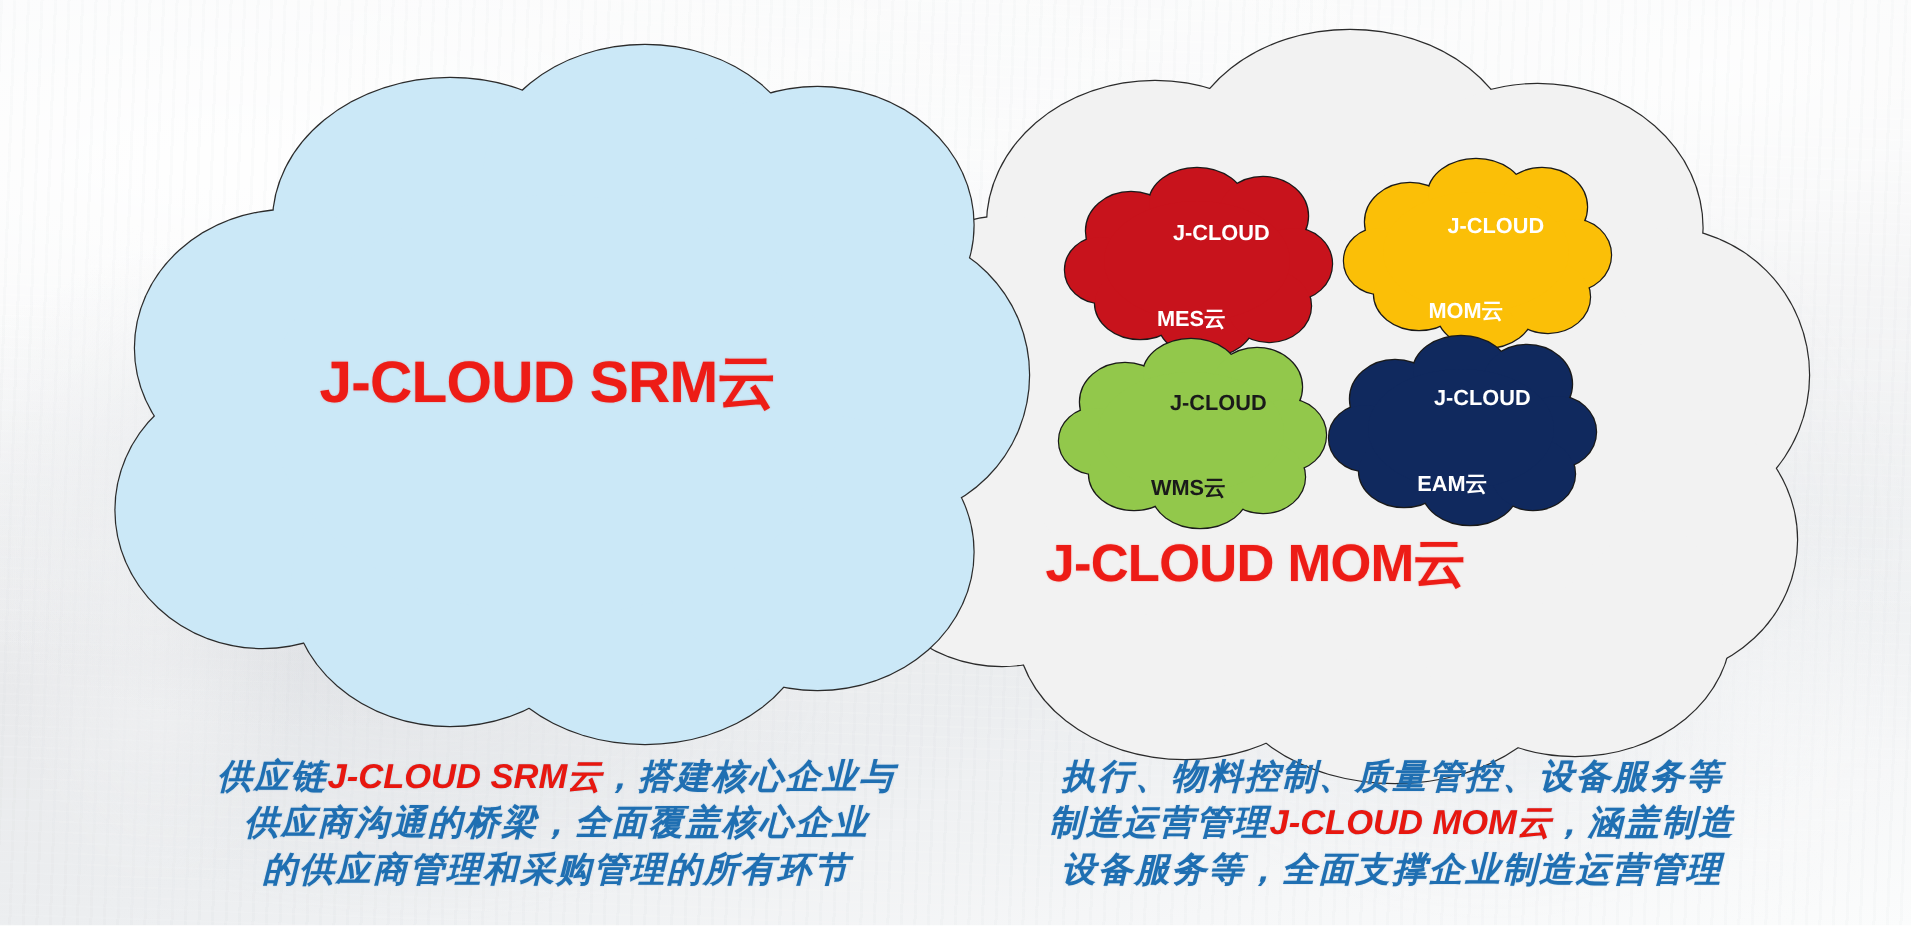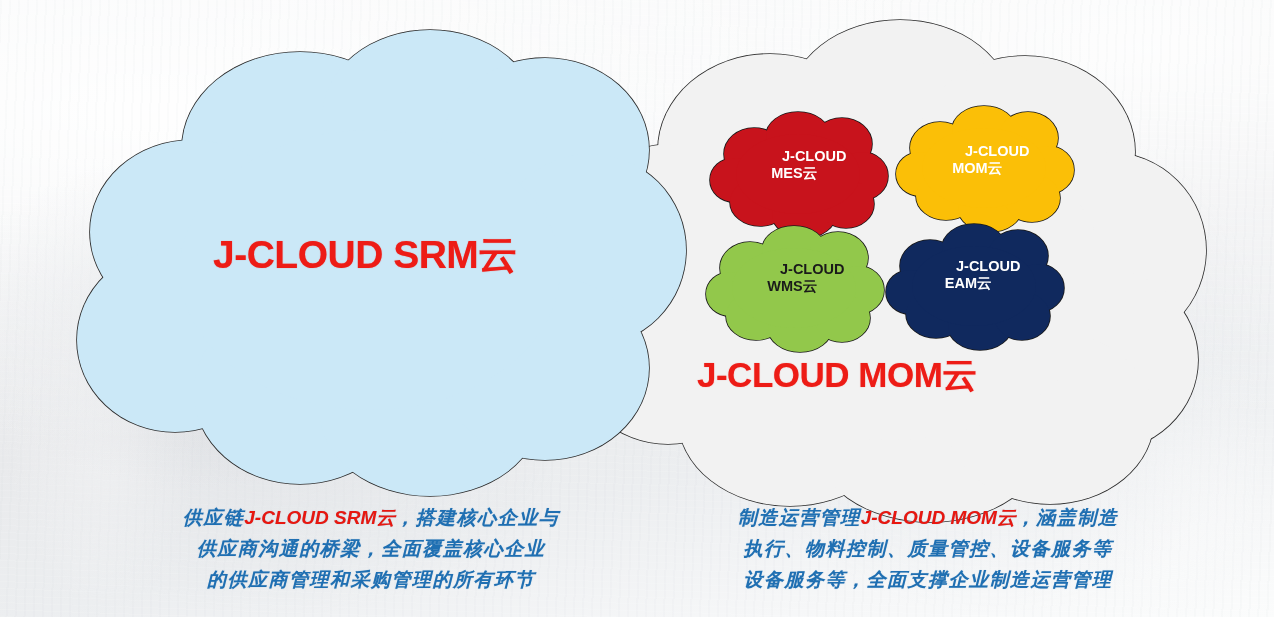--- a/index.html
+++ b/index.html
@@ -48,36 +48,36 @@
   .mini-label{
     position:absolute;
     text-align:center;
     font-weight:bold;
     font-size:14.5px;
     line-height:17px;
     white-space:nowrap;
     letter-spacing:0px;
   }
   .mini-label .l1{display:block;margin-left:40px;}
-  .mini-label .l2{display:block;}
+  .mini-label .l2{display:block;margin-top:40px;}
   .on-dark{color:#ffffff;}
   .on-light{color:#1a1a1a;}
 
   #label-mes{ left:742px; top:148px; }
   #label-wms{ left:925px; top:143px; }
   #label-qms{ left:740px; top:261px; }
   #label-eam{ left:916px; top:258px; }
 
   .caption{
     position:absolute;
     color:#1F6FB2;
     font-family:"Liberation Serif","DejaVu Serif",serif;
     font-style:italic;
     font-weight:bold;
-    font-size:19px;
+    font-size:23px;
     line-height:31px;
     text-align:center;
     letter-spacing:1.5px;
     text-shadow:0 0 1px rgba(31,111,178,.35);
   }
   .caption .em{ color:#E8170F; font-family:"Liberation Sans","DejaVu Sans",sans-serif;
                 font-style:italic;font-weight:bold;letter-spacing:0px; }
   #caption-left{ left:104px; top:502px; width:534px; }
   #caption-right{ left:648px; top:502px; width:560px; }
   .cap-line{display:block;white-space:nowrap;}
@@ -188,18 +188,18 @@
     <span class="l2">EAM云</span>
   </div>
 
   <div class="caption" id="caption-left">
     <span class="cap-line"><span>供应链</span><span class="em">J-CLOUD SRM云</span><span>，搭建核心企业与</span></span>
     <span class="cap-line">供应商沟通的桥梁，全面覆盖核心企业</span>
     <span class="cap-line">的供应商管理和采购管理的所有环节</span>
   </div>
 
   <div class="caption" id="caption-right">
+    <span class="cap-line">执行、物料控制、质量管控、设备服务等</span>
     <span class="cap-line"><span>制造运营管理</span><span class="em">J-CLOUD MOM云</span><span>，涵盖制造</span></span>
-    <span class="cap-line">执行、物料控制、质量管控、设备服务等</span>
     <span class="cap-line">设备服务等，全面支撑企业制造运营管理</span>
   </div>
 
 </div>
 
 </body></html>

